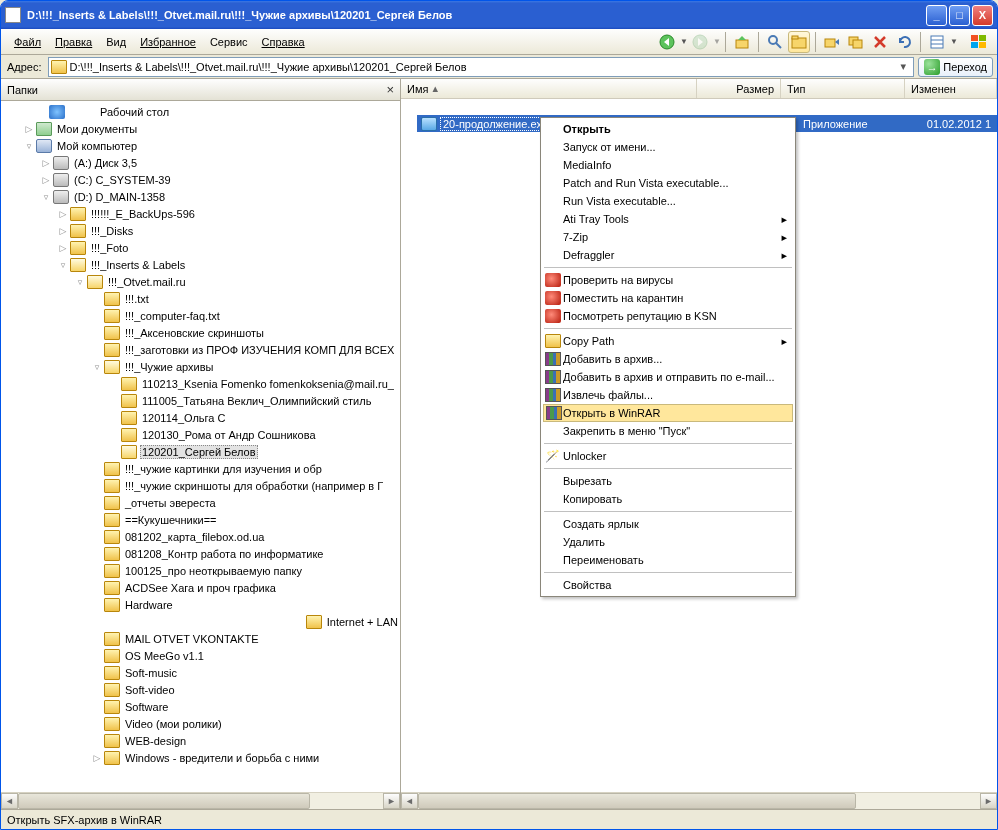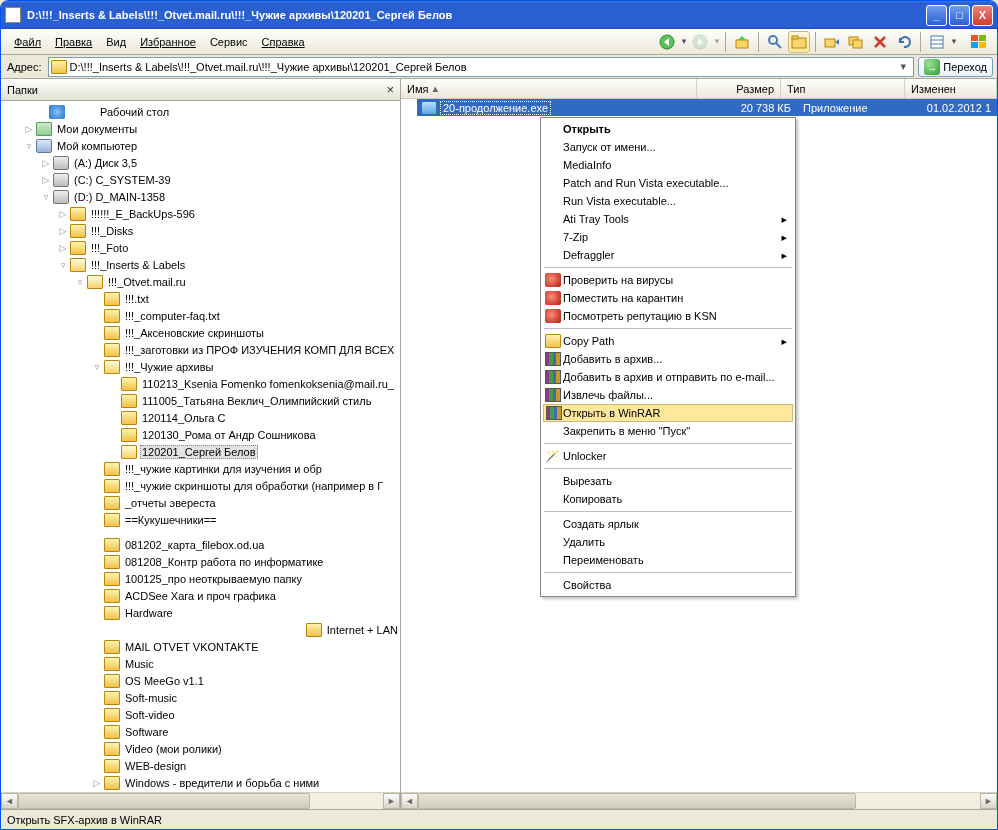--- a/index.html
+++ b/index.html
@@ -51,21 +51,21 @@
 .docs-icon { background: linear-gradient(#cfe9cf,#8fcf8f); border:1px solid #5a9a5a; border-radius:1px; }
 .comp-icon { background: linear-gradient(#e0e8f5,#9ab3d8); border:1px solid #5a7aa8; border-radius:2px; }
 .tree-row.selected .label { background: #e3e3e3; border: 1px dotted #888; padding: 0 1px; }
 .tree-row .label { padding: 0 2px; }
 
 .hscroll-fake { height: 17px; background: #f1efe2; border-top: 1px solid #d6d2c2; display:flex; }
 .hscroll-fake .btn { width:17px; background: linear-gradient(#fdfdfd,#d8d5c7); border:1px solid #b9b6a7; display:flex;align-items:center;justify-content:center;color:#6b6b6b;font-size:9px; }
 .hscroll-fake .track { flex:1; background: #f1efe2; position:relative; }
 .hscroll-fake .thumb { position:absolute; left:0; top:0; height:100%; background: linear-gradient(#e8e6da,#cfcabb); border:1px solid #b9b6a7; border-radius:2px; }
 
-.files-pane { flex: 1; display: flex; flex-direction: column; background: #fff; }
+.files-pane { flex: 1; display: flex; flex-direction: column; background: #fff; gap: 16px; }
 .cols { height: 20px; display: flex; background: linear-gradient(#fefefe,#ece9d8); border-bottom: 1px solid #cfcabb; }
 .col { border-right: 1px solid #d6d2c2; padding: 2px 6px; display: flex; align-items: center; }
 .col.right { justify-content: flex-end; }
 .filelist { flex: 1; overflow: auto; position: relative; }
 .filerow { display: flex; height: 17px; align-items: center; padding-left: 4px; }
 .filerow .cname { width: 292px; display: flex; align-items: center; gap: 3px; }
 .filerow .csize { width: 84px; text-align: right; padding-right: 6px; }
 .filerow .ctype { width: 124px; padding-left: 6px; }
 .filerow .cmod  { flex:1; text-align: right; padding-right: 6px; }
 .filerow.sel { background: #316ac5; color: #fff; margin-left: 16px; }
@@ -328,21 +328,21 @@
           <div class="tree-row" style="padding-left: 85px;">
             <span class="twig"></span>
             <span class="ticon folder-icon"></span>
             <span class="label">_отчеты эвереста</span>
           </div>
           <div class="tree-row" style="padding-left: 85px;">
             <span class="twig"></span>
             <span class="ticon folder-icon"></span>
             <span class="label">==Кукушечники==</span>
           </div>
-          <div class="tree-row" style="padding-left: 85px; margin-top: 8px;">
+          <div class="tree-row" style="padding-left: 85px;">
             <span class="twig"></span>
             <span class="ticon folder-icon"></span>
             <span class="label">081202_карта_filebox.od.ua</span>
           </div>
           <div class="tree-row" style="padding-left: 85px;">
             <span class="twig"></span>
             <span class="ticon folder-icon"></span>
             <span class="label">081208_Контр работа по информатике</span>
           </div>
           <div class="tree-row" style="padding-left: 85px;">
@@ -362,25 +362,20 @@
           </div>
           <div class="tree-row" style="padding-left: 85px; justify-content: flex-end;">
             <span class="twig"></span>
             <span class="ticon folder-icon"></span>
             <span class="label">Internet + LAN</span>
           </div>
           <div class="tree-row" style="padding-left: 85px;">
             <span class="twig"></span>
             <span class="ticon folder-icon"></span>
             <span class="label">MAIL OTVET VKONTAKTE</span>
-          </div>
-          <div class="tree-row" style="padding-left: 85px;">
-            <span class="twig"></span>
-            <span class="ticon folder-icon"></span>
-            <span class="label">Music</span>
           </div>
           <div class="tree-row" style="padding-left: 85px;">
             <span class="twig"></span>
             <span class="ticon folder-icon"></span>
             <span class="label">OS MeeGo v1.1</span>
           </div>
           <div class="tree-row" style="padding-left: 85px;">
             <span class="twig"></span>
             <span class="ticon folder-icon"></span>
             <span class="label">Soft-music</span>

